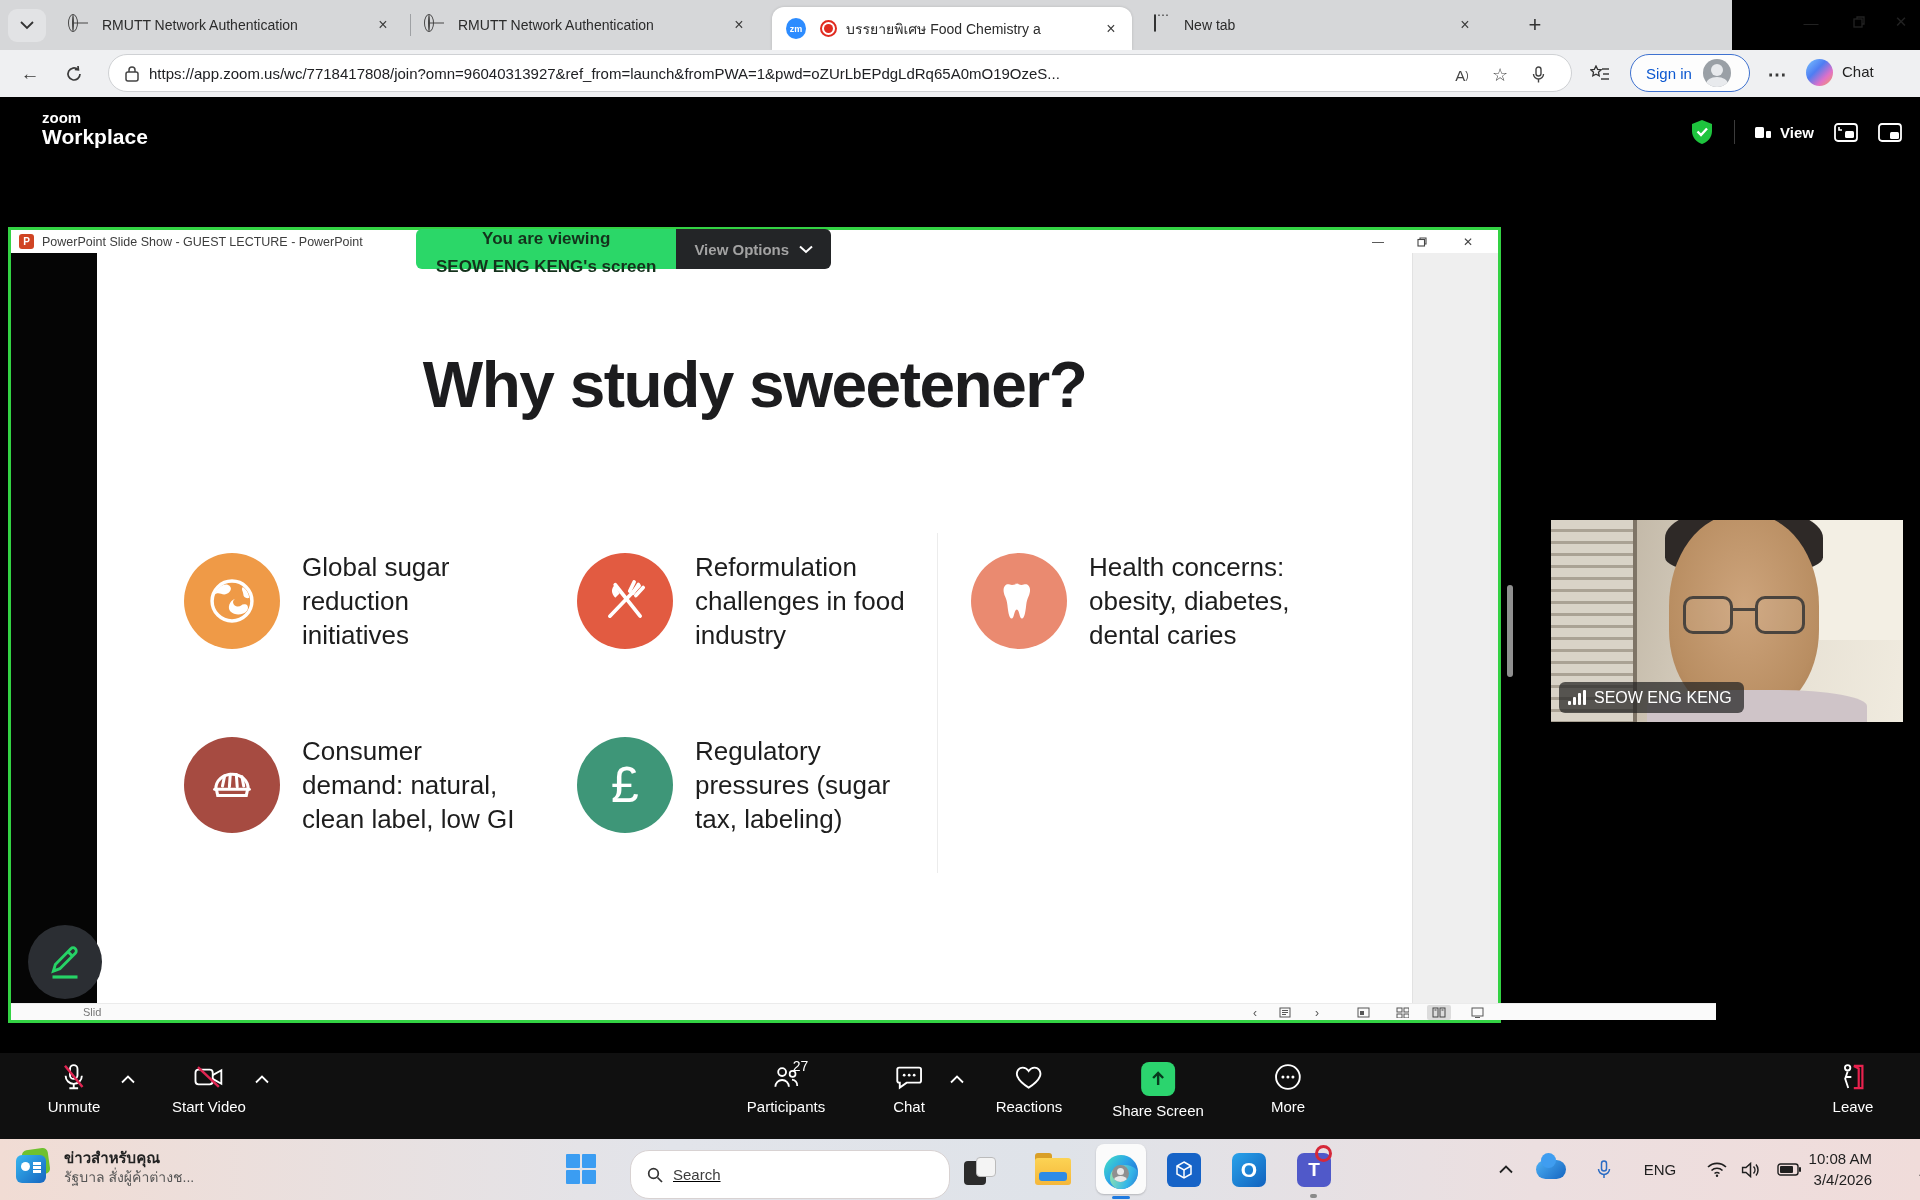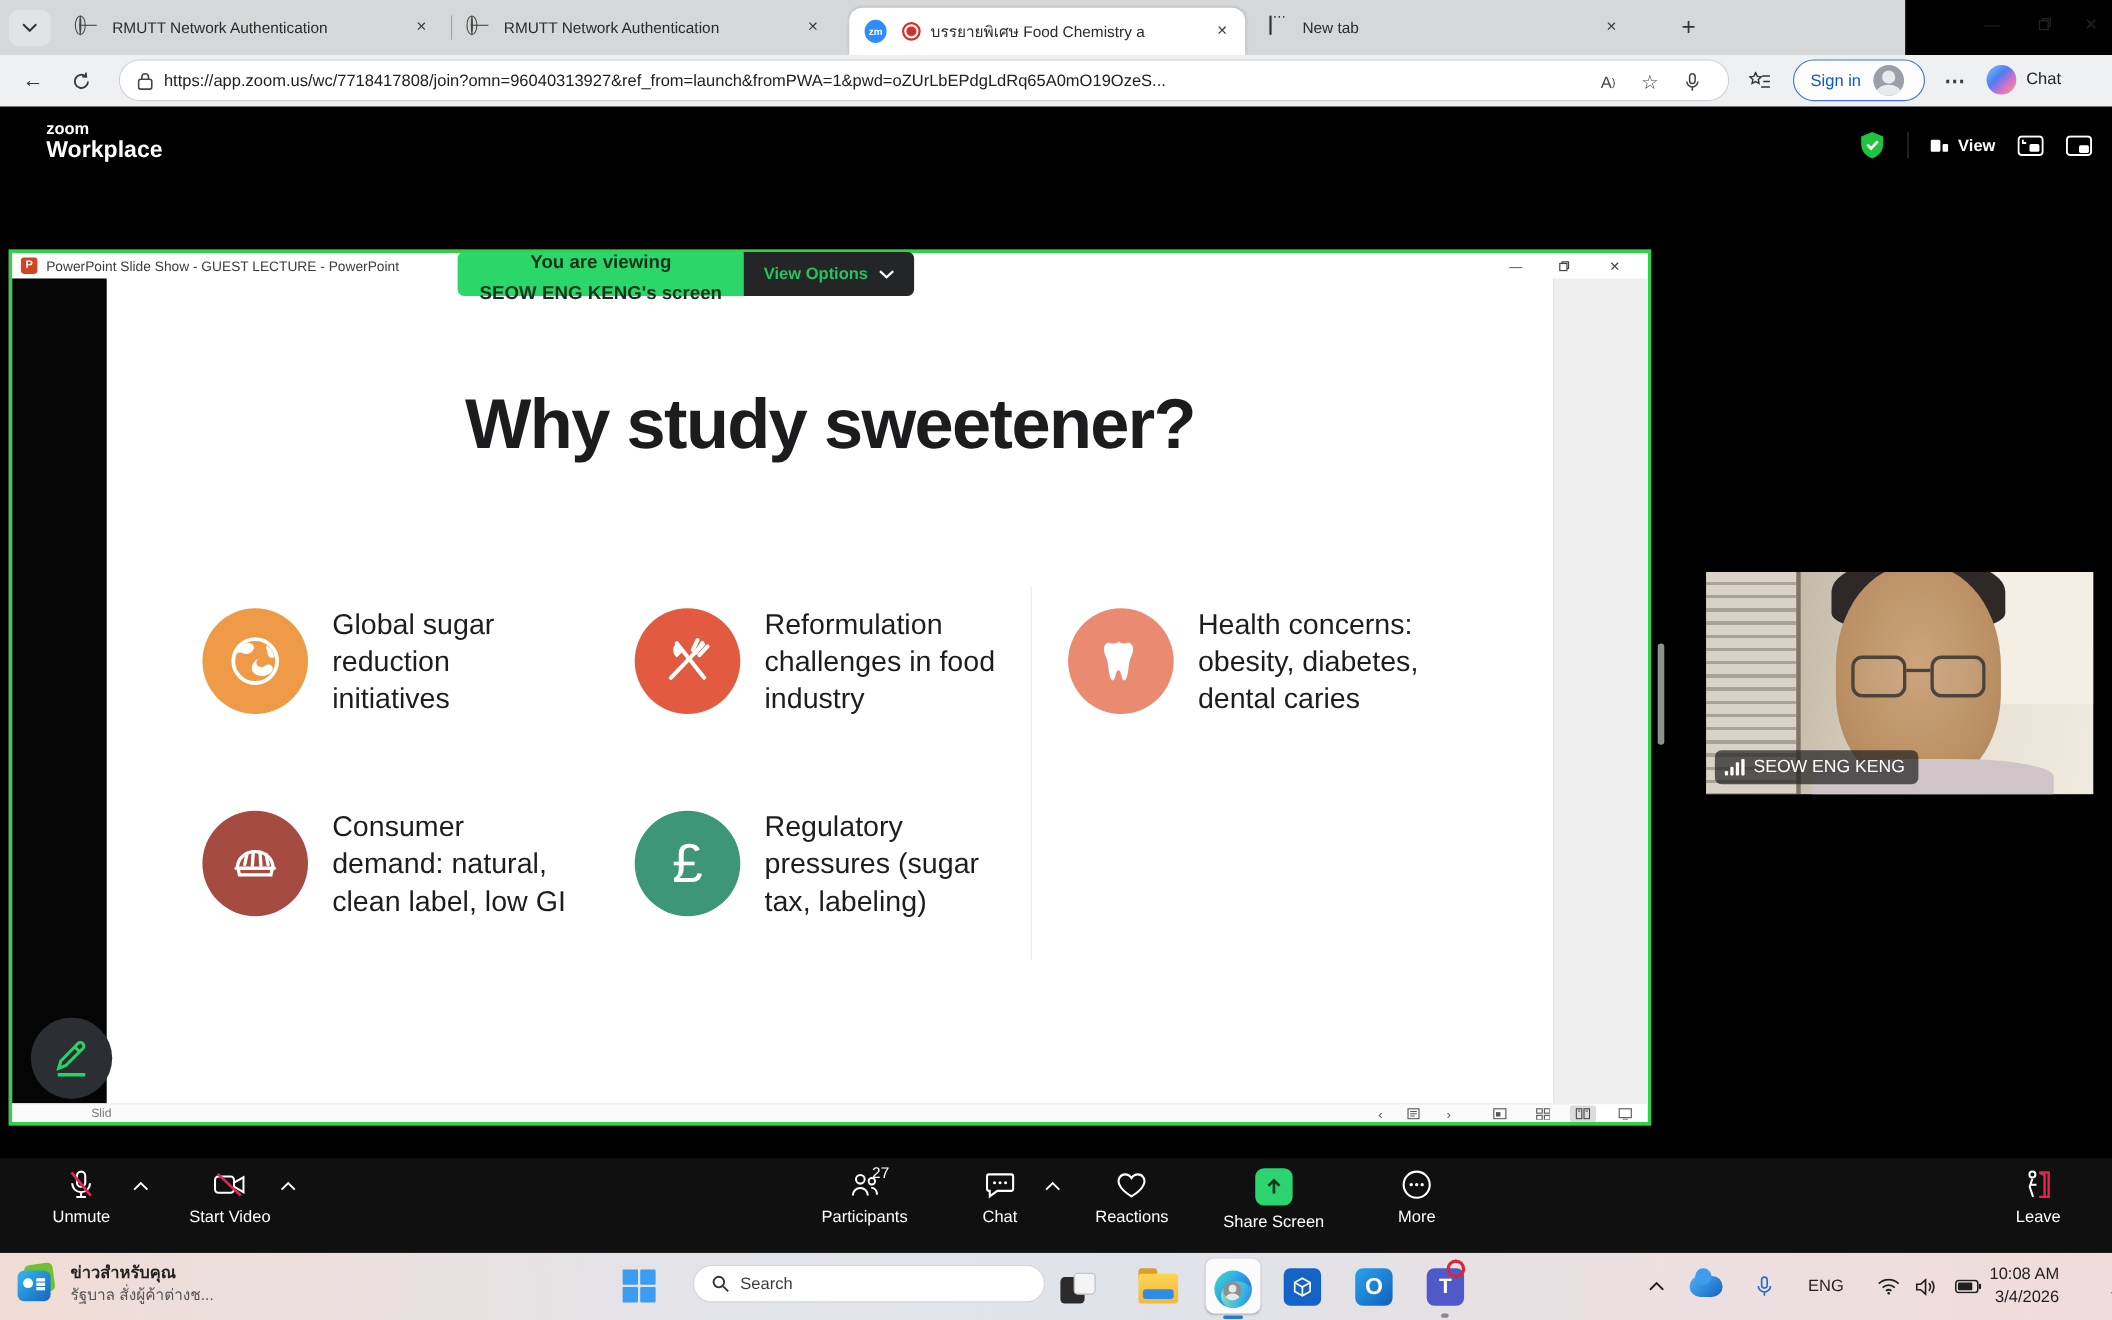--- a/index.html
+++ b/index.html
@@ -47,37 +47,37 @@
   .zlogo .l1{font-size:15px;font-weight:600;}
   .zlogo .l2{font-size:21px;font-weight:700;}
   .zhead-right{position:absolute;right:18px;top:22px;display:flex;align-items:center;gap:20px;color:#fff;}
   .zdivider{width:1px;height:24px;background:#3c3c3c;}
   .view-btn{display:flex;align-items:center;gap:8px;font-size:15px;font-weight:600;}
 
   .banner{position:absolute;left:416px;top:132px;height:40px;display:flex;z-index:6;}
   .banner-green{background:#2bd768;display:flex;align-items:center;gap:8px;padding:0 20px;border-radius:6px 0 0 6px;flex-direction:column;}
   .banner-green .t1{font-size:17px;font-weight:700;color:#14321c;}
   .banner-green .t2{font-size:17px;font-weight:700;color:#14321c;}
-  .view-options{background:#232527;color:#22c55e;display:flex;align-items:center;gap:10px;padding:0 18px;border-radius:0 6px 6px 0;font-size:15px;font-weight:700;justify-content:center;}
+  .view-options{background:#232527;color:#a3a3a3;display:flex;align-items:center;gap:10px;padding:0 18px;border-radius:0 6px 6px 0;font-size:15px;font-weight:700;justify-content:center;}
 
   
   .pptwin{position:absolute;left:8px;top:130px;width:1493px;height:796px;border:3px solid #33d243;background:#fff;}
   .ppt-titlebar{position:absolute;left:0;top:0;width:100%;height:23px;background:#fff;display:flex;align-items:center;}
   .ppt-ico{width:15px;height:15px;border-radius:3px;background:#d04423;color:#fff;font-size:10px;font-weight:bold;display:flex;align-items:center;justify-content:center;margin:0 8px 0 8px;}
   .ppt-title{font-size:12.5px;color:#3d3d3d;}
   .ppt-winctrl{position:absolute;top:2px;width:30px;height:19px;display:flex;align-items:center;justify-content:center;color:#444;font-size:12px;}
   .slide{position:absolute;left:0;top:23px;width:1487px;height:751px;background:#fff;overflow:hidden;}
   .letterbox-l{position:absolute;left:0;top:0;width:86px;height:100%;background:#050505;}
   .letterbox-r{position:absolute;right:0;top:0;width:86px;height:100%;background:#efefef;border-left:1px solid #e2e2e2;}
   .col-line{position:absolute;left:926px;top:280px;width:1px;height:340px;background:#ececec;}
   .slide-title{position:absolute;left:86px;top:95px;width:1315px;text-align:center;font-size:64px;font-weight:700;letter-spacing:-1.5px;color:#1c1c1e;}
   .s-circle{position:absolute;width:96px;height:96px;border-radius:50%;display:flex;align-items:center;justify-content:center;}
   .s-text{position:absolute;width:260px;font-size:26px;line-height:34px;color:#1d1d1d;white-space:pre-line;}
   .pound{color:#fff;font-size:50px;font-weight:400;}
-  .ppt-status{position:absolute;left:0;bottom:0;width:1415px;height:17px;background:#fafafa;border-top:1px solid #ebebeb;}
+  .ppt-status{position:absolute;left:0;bottom:0;width:1705px;height:17px;background:#fafafa;border-top:1px solid #ebebeb;}
   .status-left{position:absolute;left:72px;top:2px;font-size:11px;color:#777;}
   .status-ctrl{position:absolute;top:1px;color:#555;font-size:12px;display:flex;align-items:center;justify-content:center;width:24px;height:15px;}
   .vmode{background:#dcdcdc;border-radius:2px;}
   .pencil-btn{position:absolute;left:28px;top:828px;width:74px;height:74px;border-radius:50%;background:#2b2e33;display:flex;align-items:center;justify-content:center;z-index:5;}
   .share-scrollbar{position:absolute;left:1507px;top:488px;width:6px;height:92px;border-radius:3px;background:#8f8f8f;}
 
   
   .vtile{position:absolute;left:1551px;top:423px;width:352px;height:202px;background:linear-gradient(100deg,#b4a896 0%,#cdc4b4 35%,#e8e2d5 70%,#f0ebdf 100%);overflow:hidden;}
   .blinds{position:absolute;left:0;top:0;width:86px;height:100%;background:repeating-linear-gradient(180deg,#d9d3c7 0 9px,#aaa294 9px 12px);border-right:4px solid #7e7466;}
   .pane{position:absolute;right:0;top:0;width:90px;height:120px;background:#f3efe4;}
@@ -105,21 +105,21 @@
   .widget{position:absolute;left:14px;top:8px;display:flex;align-items:center;gap:10px;}
   .widget-ico{width:40px;height:40px;position:relative;}
   .widget-ico .back{position:absolute;left:9px;top:2px;width:26px;height:26px;background:#6fc12f;border-radius:5px;transform:rotate(-8deg);}
   .widget-ico .front{position:absolute;left:2px;top:8px;width:30px;height:28px;background:linear-gradient(135deg,#38b6f0,#1565c0);border-radius:6px;}
   .widget-ico .front::before{content:"";position:absolute;left:5px;top:7px;width:9px;height:9px;border-radius:50%;background:#fff;}
   .widget-ico .front::after{content:"";position:absolute;left:17px;top:7px;width:8px;height:2.5px;background:#fff;box-shadow:0 4px 0 #fff,0 8px 0 #fff;}
   .widget .t1{font-size:15px;font-weight:700;color:#222;line-height:1.3;}
   .widget .t2{font-size:14px;color:#555;line-height:1.3;}
   .startbtn{position:absolute;left:566px;top:15px;width:30px;height:30px;display:grid;grid-template-columns:14px 14px;grid-template-rows:14px 14px;gap:2px;}
   .startbtn i{background:#3b9df2;border-radius:1px;}
-  .searchpill{position:absolute;left:630px;top:11px;width:320px;height:34px;background:#fff;border:1px solid #d8d2d2;border-radius:19px;display:flex;align-items:center;gap:10px;padding-left:16px;}
+  .searchpill{position:absolute;left:630px;top:11px;width:320px;height:49px;background:#fff;border:1px solid #d8d2d2;border-radius:19px;display:flex;align-items:center;gap:10px;padding-left:16px;text-decoration:underline;}
   .searchpill .q{font-size:15px;color:#3c3c3c;}
   .tb-ico{position:absolute;top:11px;width:40px;height:40px;transform:translateX(-50%);display:flex;align-items:center;justify-content:center;}
   .edge-active{position:absolute;left:1096px;top:5px;width:50px;height:50px;background:#fbfbfb;border-radius:8px;box-shadow:0 1px 2px rgba(0,0,0,.2);}
   .edge-underline{position:absolute;left:1112px;top:57px;width:18px;height:3px;border-radius:2px;background:#1f7ae0;}
   .edge-logo{width:34px;height:34px;border-radius:50%;background:linear-gradient(130deg,#46e3c3 0%,#2aa3e8 45%,#2456c7 100%);position:relative;overflow:hidden;}
   .edge-logo::before{content:"";position:absolute;left:6px;top:10px;width:30px;height:26px;border-radius:50%;background:linear-gradient(110deg,#9fe8a5 0%,#35b7e8 60%,transparent 100%);}
   .edge-avatar{position:absolute;left:8px;top:10px;width:17px;height:17px;border-radius:50%;background:#8f8f8f;overflow:hidden;}
   .edge-avatar::before{content:"";position:absolute;left:5px;top:3px;width:7px;height:7px;border-radius:50%;background:#e8e8e8;}
   .edge-avatar::after{content:"";position:absolute;left:2px;top:11px;width:13px;height:8px;border-radius:50%;background:#e8e8e8;}
   .folder-ico{width:36px;height:28px;position:relative;margin-top:4px;}

